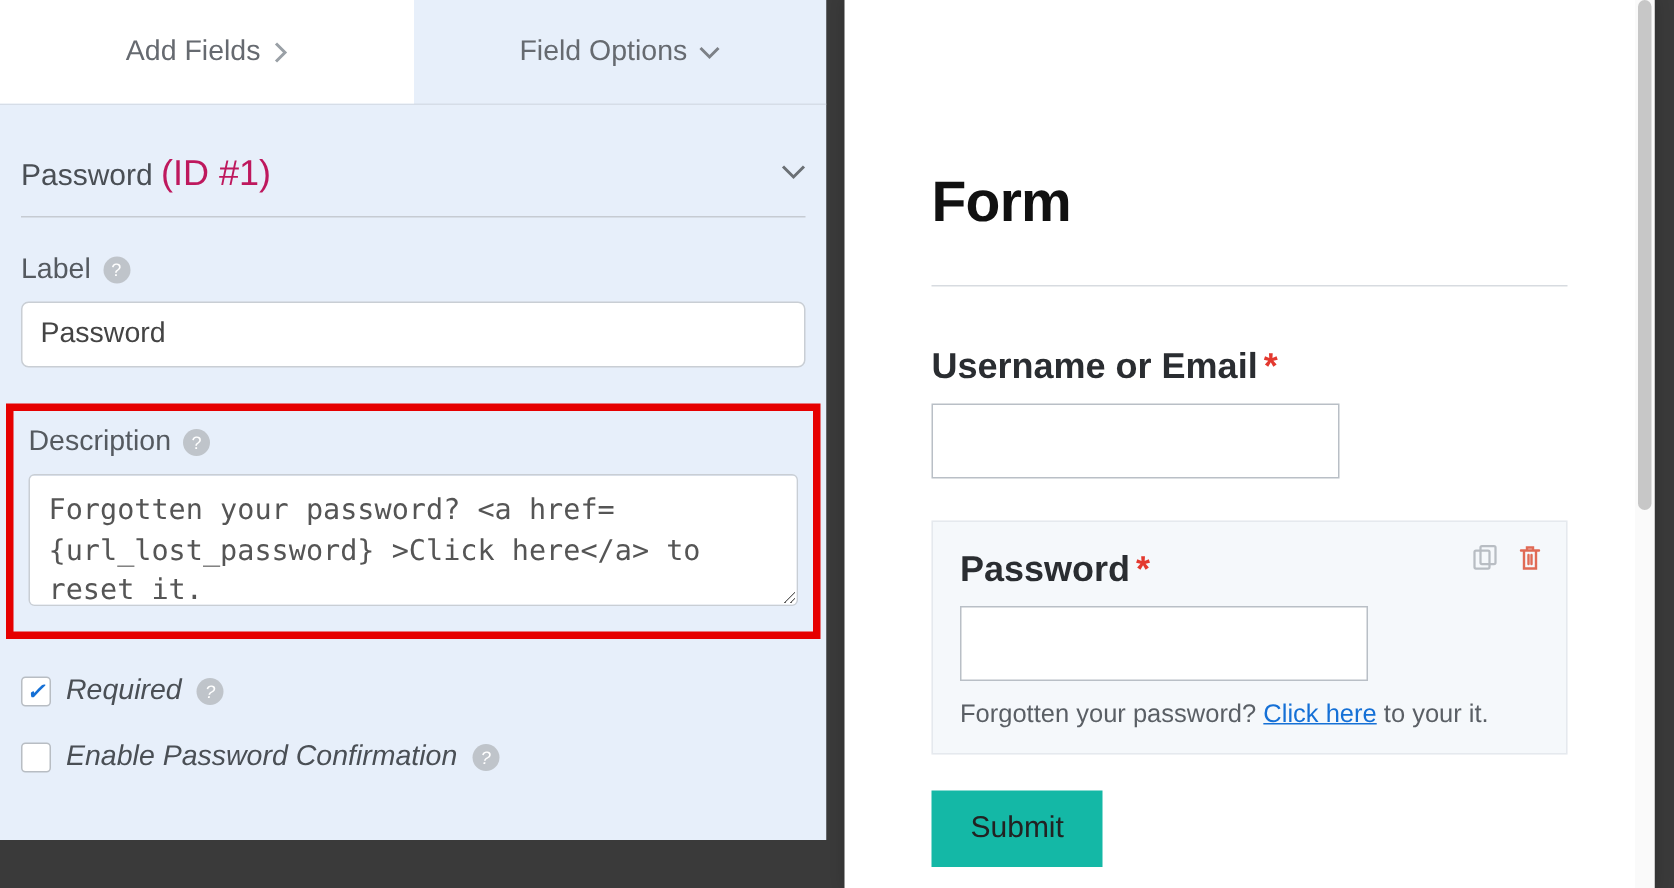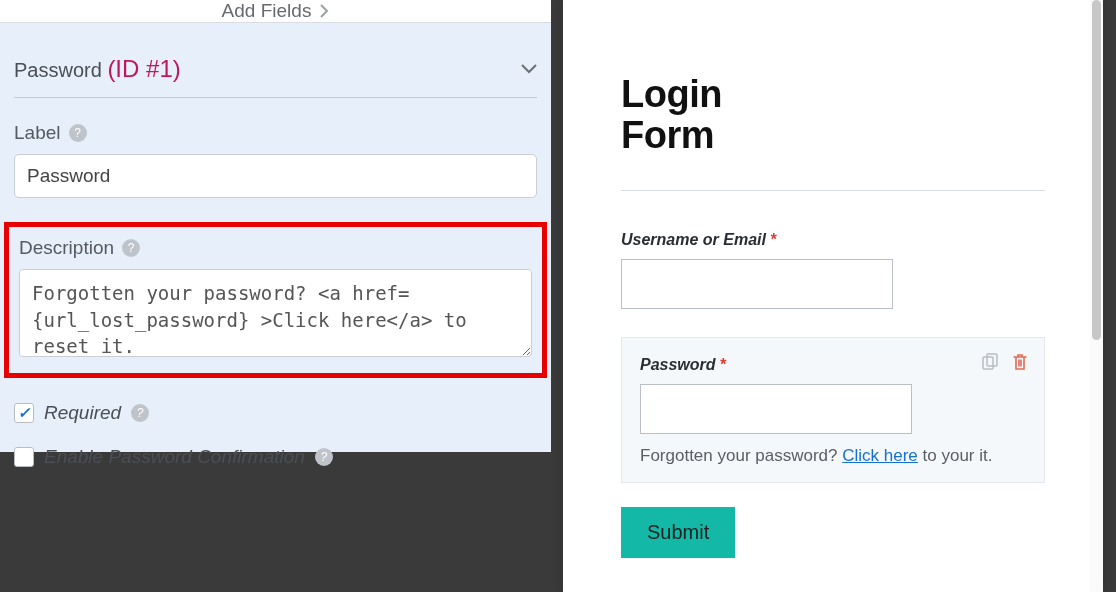--- a/index.html
+++ b/index.html
@@ -8,21 +8,21 @@
     background: #3a3a3a;
     width: 1116px;
     height: 592px;
     overflow: hidden;
     display: flex;
   }
 
   
   .left-panel {
     width: 551px;
-    height: 452px;
+    height: 560px;
     background: #e7effa;
     display: flex;
     flex-direction: column;
   }
   .tabs {
     display: flex;
     height: 70px;
     border-bottom: 1px solid #d6dde7;
   }
   .tab {
@@ -146,28 +146,27 @@
     line-height: 1.08;
     letter-spacing: -0.5px;
   }
   .form-title-hr {
     margin-top: 34px;
     border: none;
     border-top: 1px solid #d7dbe0;
   }
   .prev-field { margin-top: 40px; }
   .prev-label {
-    font-size: 16px;
+    font-size: 24px;
     font-weight: 600;
     color: #2a2d31;
     margin-bottom: 10px;
     display: flex;
     gap: 4px;
     align-items: center;
-    font-style: italic;
   }
   .req { color: #e3392f; }
   .prev-input {
     width: 272px;
     height: 50px;
     border: 1px solid #b9bfc6;
     background: #fff;
   }
   .selected-field {
     position: relative;
@@ -224,20 +223,28 @@
 
   <div class="tabs">
     <div class="tab active">
       <span>Add Fields</span>
       <span class="chev">
         <svg width="10" height="14" viewBox="0 0 10 14">
             <path d="M2 1 L8 7 L2 13" stroke="#9aa0a6" stroke-width="2" fill="none"></path>
           </svg>
       </span>
     </div>
+    <div class="tab">
+      <span>Field Options</span>
+      <span class="chev">
+        <svg width="14" height="10" viewBox="0 0 14 10">
+            <path d="M1 2 L7 8 L13 2" stroke="#7d8187" stroke-width="2" fill="none"></path>
+          </svg>
+      </span>
+    </div>
   </div>
 
   <div class="section-body">
 
     <div class="field-header">
       <div class="fh-text">
         <span>Password</span>
         <span class="fh-id">(ID #1)</span>
       </div>
       <span class="chev-down">
@@ -277,21 +284,21 @@
 
   </div>
 </div>
 
 <div class="gap"></div>
 
 <div class="right-panel">
   <div class="preview-inner">
 
     <h1 class="form-title">
-      <span>Login</span><br>
+      <br>
       <span>Form</span>
     </h1>
     <hr class="form-title-hr">
 
     <div class="prev-field">
       <div class="prev-label">
         <span>Username or Email</span>
         <span class="req">*</span>
       </div>
       <div class="prev-input"></div>

